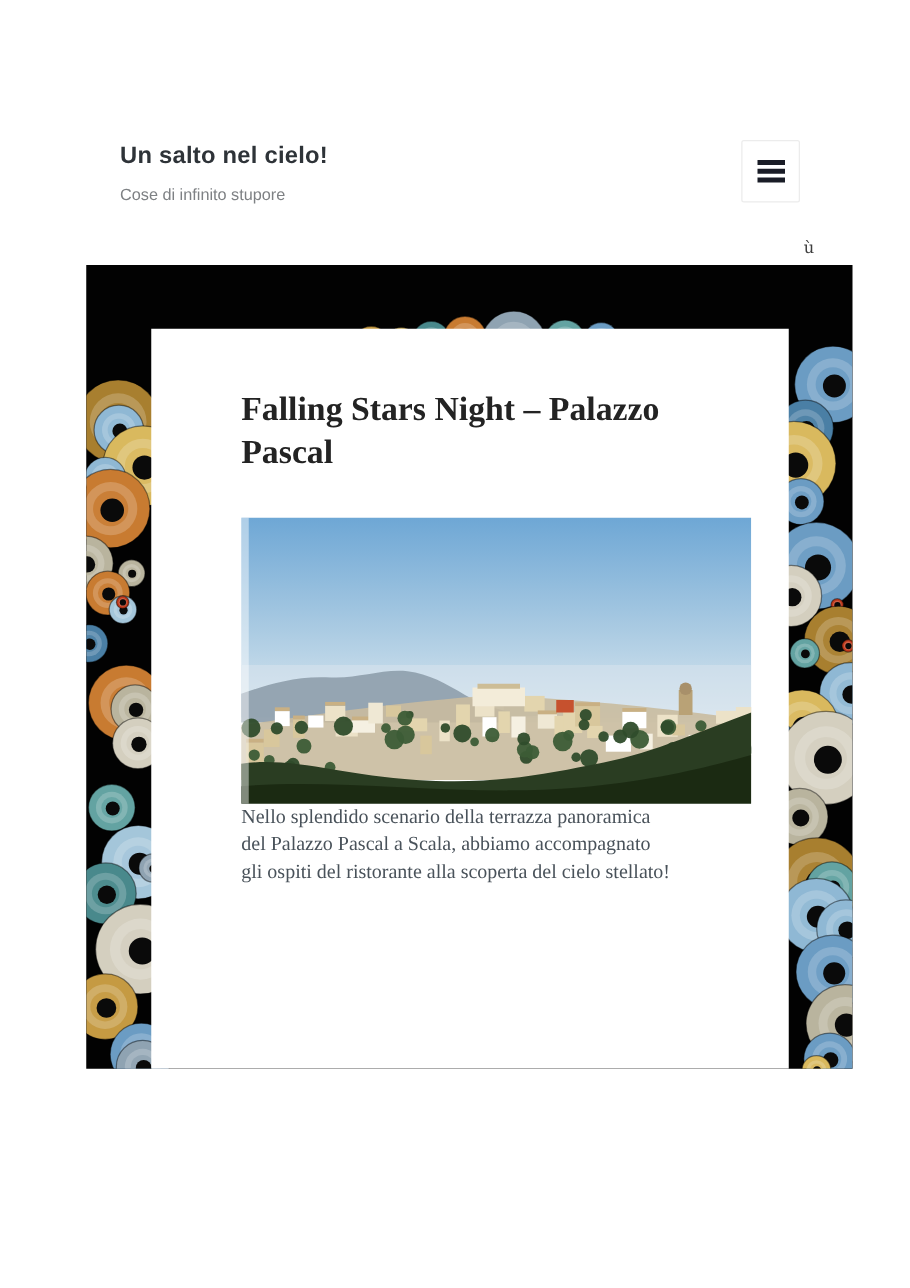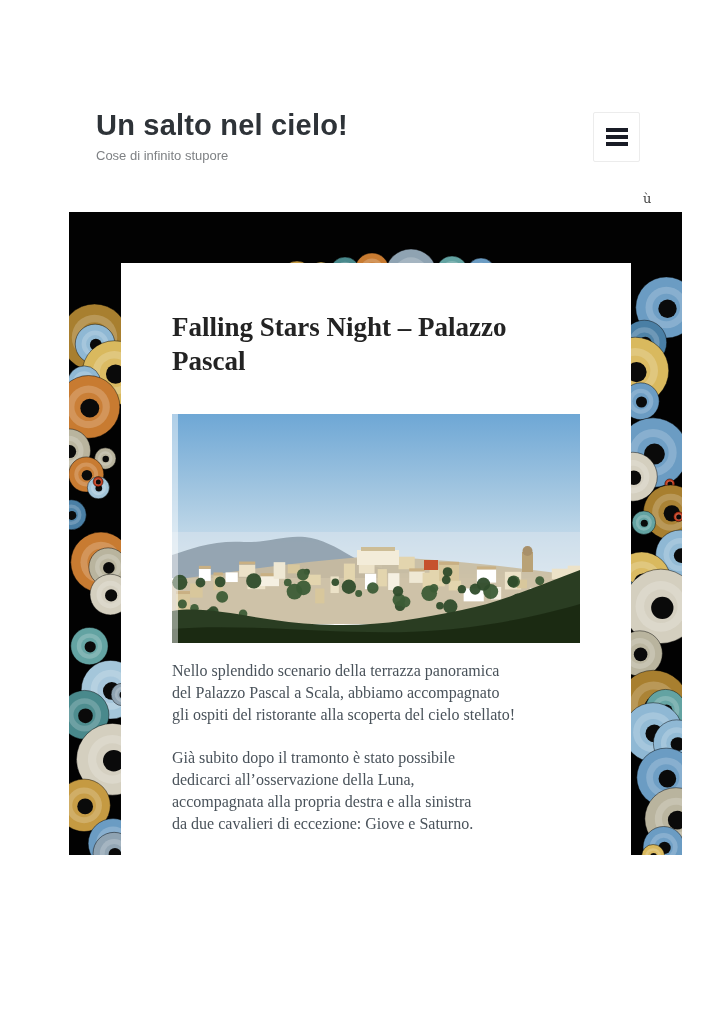--- a/index.html
+++ b/index.html
@@ -3,21 +3,21 @@
 <meta charset="utf-8">
 <style>
   html,body{margin:0;padding:0;}
   body{
     width:728px;height:1030px;position:relative;background:#ffffff;
     font-family:"Liberation Sans",sans-serif;overflow:hidden;
   }
   
   .site-title{
     position:absolute;left:96px;top:112px;margin:0;
-    font-size:29px;font-weight:bold;color:#2e3338;letter-spacing:.2px;
+    font-size:19px;font-weight:bold;color:#2e3338;letter-spacing:.2px;
     text-decoration:none;line-height:26px;
   }
   .site-tagline{
     position:absolute;left:96px;top:148px;margin:0;
     font-size:13px;color:#7e8184;line-height:16px;text-align:center;
   }
   .menu-toggle{
     position:absolute;left:593px;top:112px;width:47px;height:50px;
     background:#ffffff;border:1px solid #ececec;border-radius:2px;
     display:flex;align-items:center;justify-content:center;cursor:pointer;
@@ -31,32 +31,32 @@
   }
   
   .banner{
     position:absolute;left:69px;top:212px;width:613px;height:643px;
     background:#020202;overflow:hidden;
   }
   .banner svg.donuts{position:absolute;left:0;top:0;}
   
   .post-card{
     position:absolute;left:52px;top:51px;width:510px;height:592px;
-    background:#ffffff;box-sizing:border-box;padding:47px 51px 0 51px;
+    background:#ffffff;box-sizing:border-box;padding:47px 51px 0 72px;
   }
   .post-title{
     margin:0;font-family:"Liberation Serif","DejaVu Serif",serif;
     font-weight:bold;font-size:27px;line-height:34px;color:#232323;
   }
   .featured-photo{display:block;margin-top:36px;width:408px;height:229px;}
   .post-text p{
     margin:0;font-family:"Liberation Serif","DejaVu Serif",serif;
     font-size:16px;line-height:22px;color:#49525a;white-space:pre-line;
   }
-  .post-text p.para-1{margin-top:17px;}
+  .post-text p.para-1{}
   .post-text p.para-2{margin-top:21px;}
 </style>
 </head>
 <body>
 
 <a class="site-title" href="#">Un salto nel cielo!</a>
 <p class="site-tagline">Cose di infinito stupore</p>
 
 <button class="menu-toggle" aria-label="menu">
   <span class="hamburger">
@@ -512,19 +512,15 @@
       <path id="fg" d="M0,197 C40,191 80,206 140,210 C200,214 240,206 290,196
                C330,188 370,170 408,156 L408,229 L0,229 Z" fill="#2a3d22"></path>
       <path d="M0,215 C80,208 180,224 270,216 C330,211 380,198 408,190 L408,229 L0,229 Z" fill="#18260f" opacity="0.8"></path>
       <rect x="0" y="0" width="6" height="229" fill="#ffffff" opacity="0.45"></rect>
     </svg>
 
     <div class="post-text">
       <p class="para-1">Nello splendido scenario della terrazza panoramica
 del Palazzo Pascal a Scala, abbiamo accompagnato
 gli ospiti del ristorante alla scoperta del cielo stellato!</p>
-      <p class="para-2">Già subito dopo il tramonto è stato possibile
-dedicarci all’osservazione della Luna,
-accompagnata alla propria destra e alla sinistra
-da due cavalieri di eccezione: Giove e Saturno.</p>
     </div>
   </article>
 </div>
 
 </body></html>

